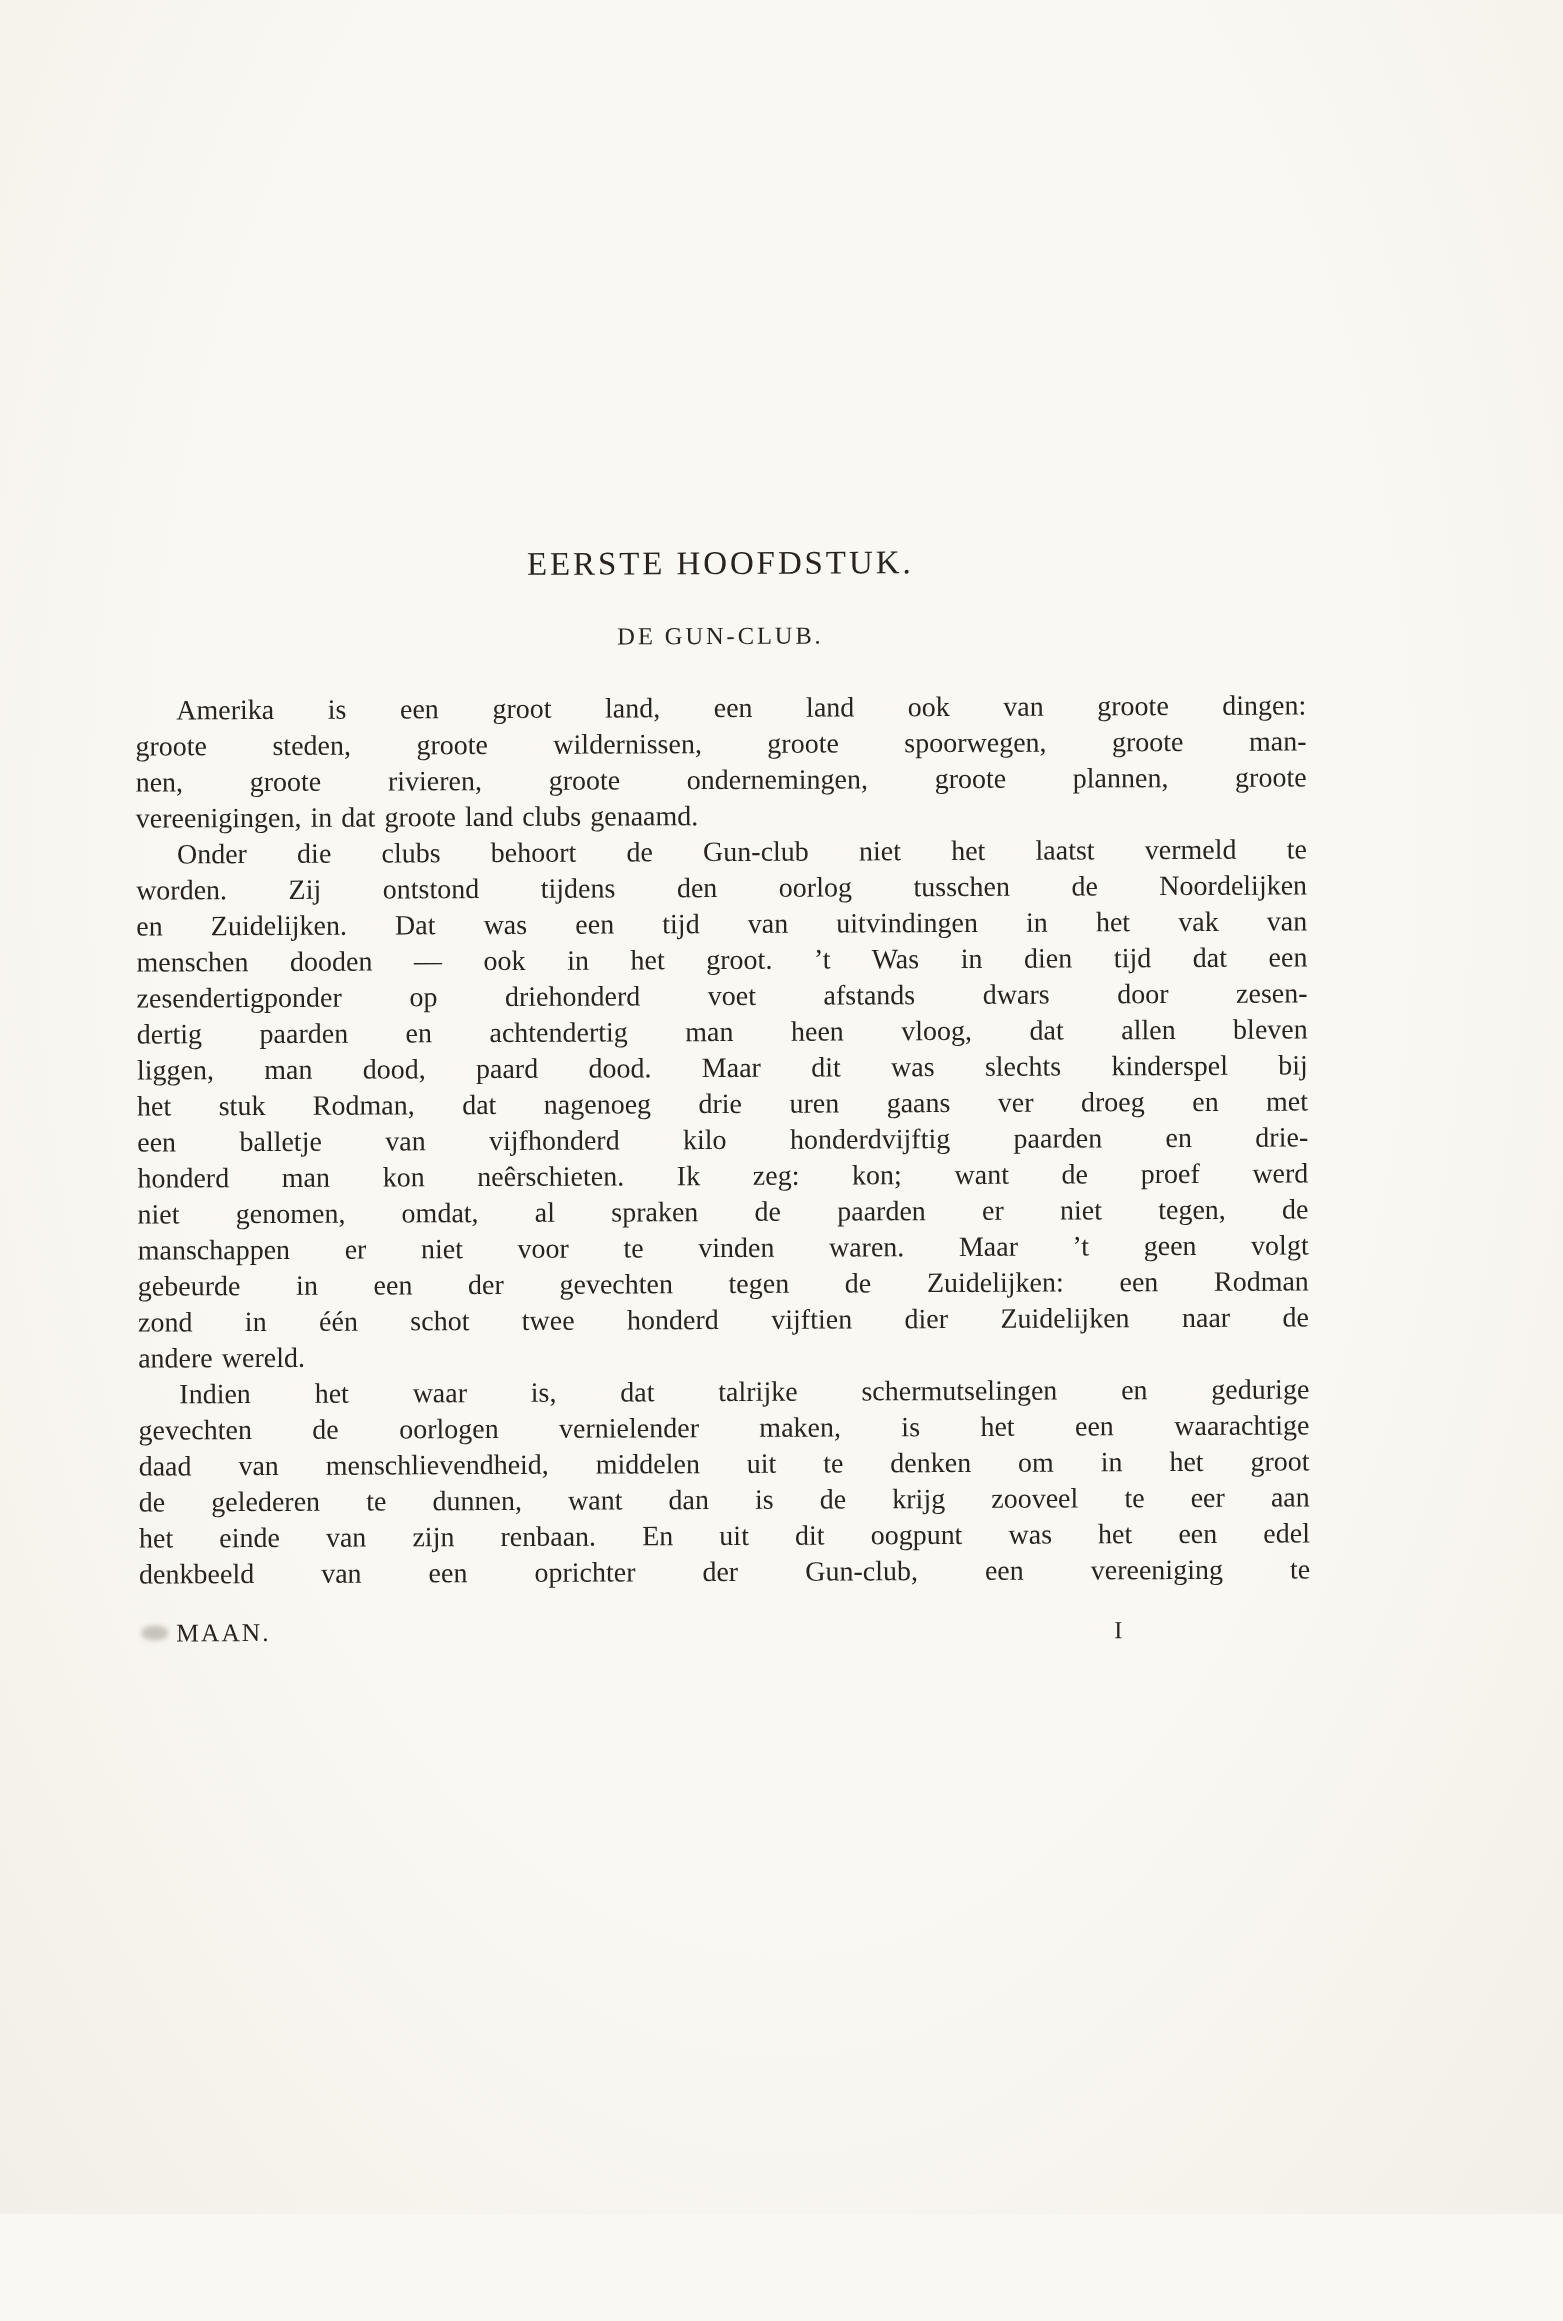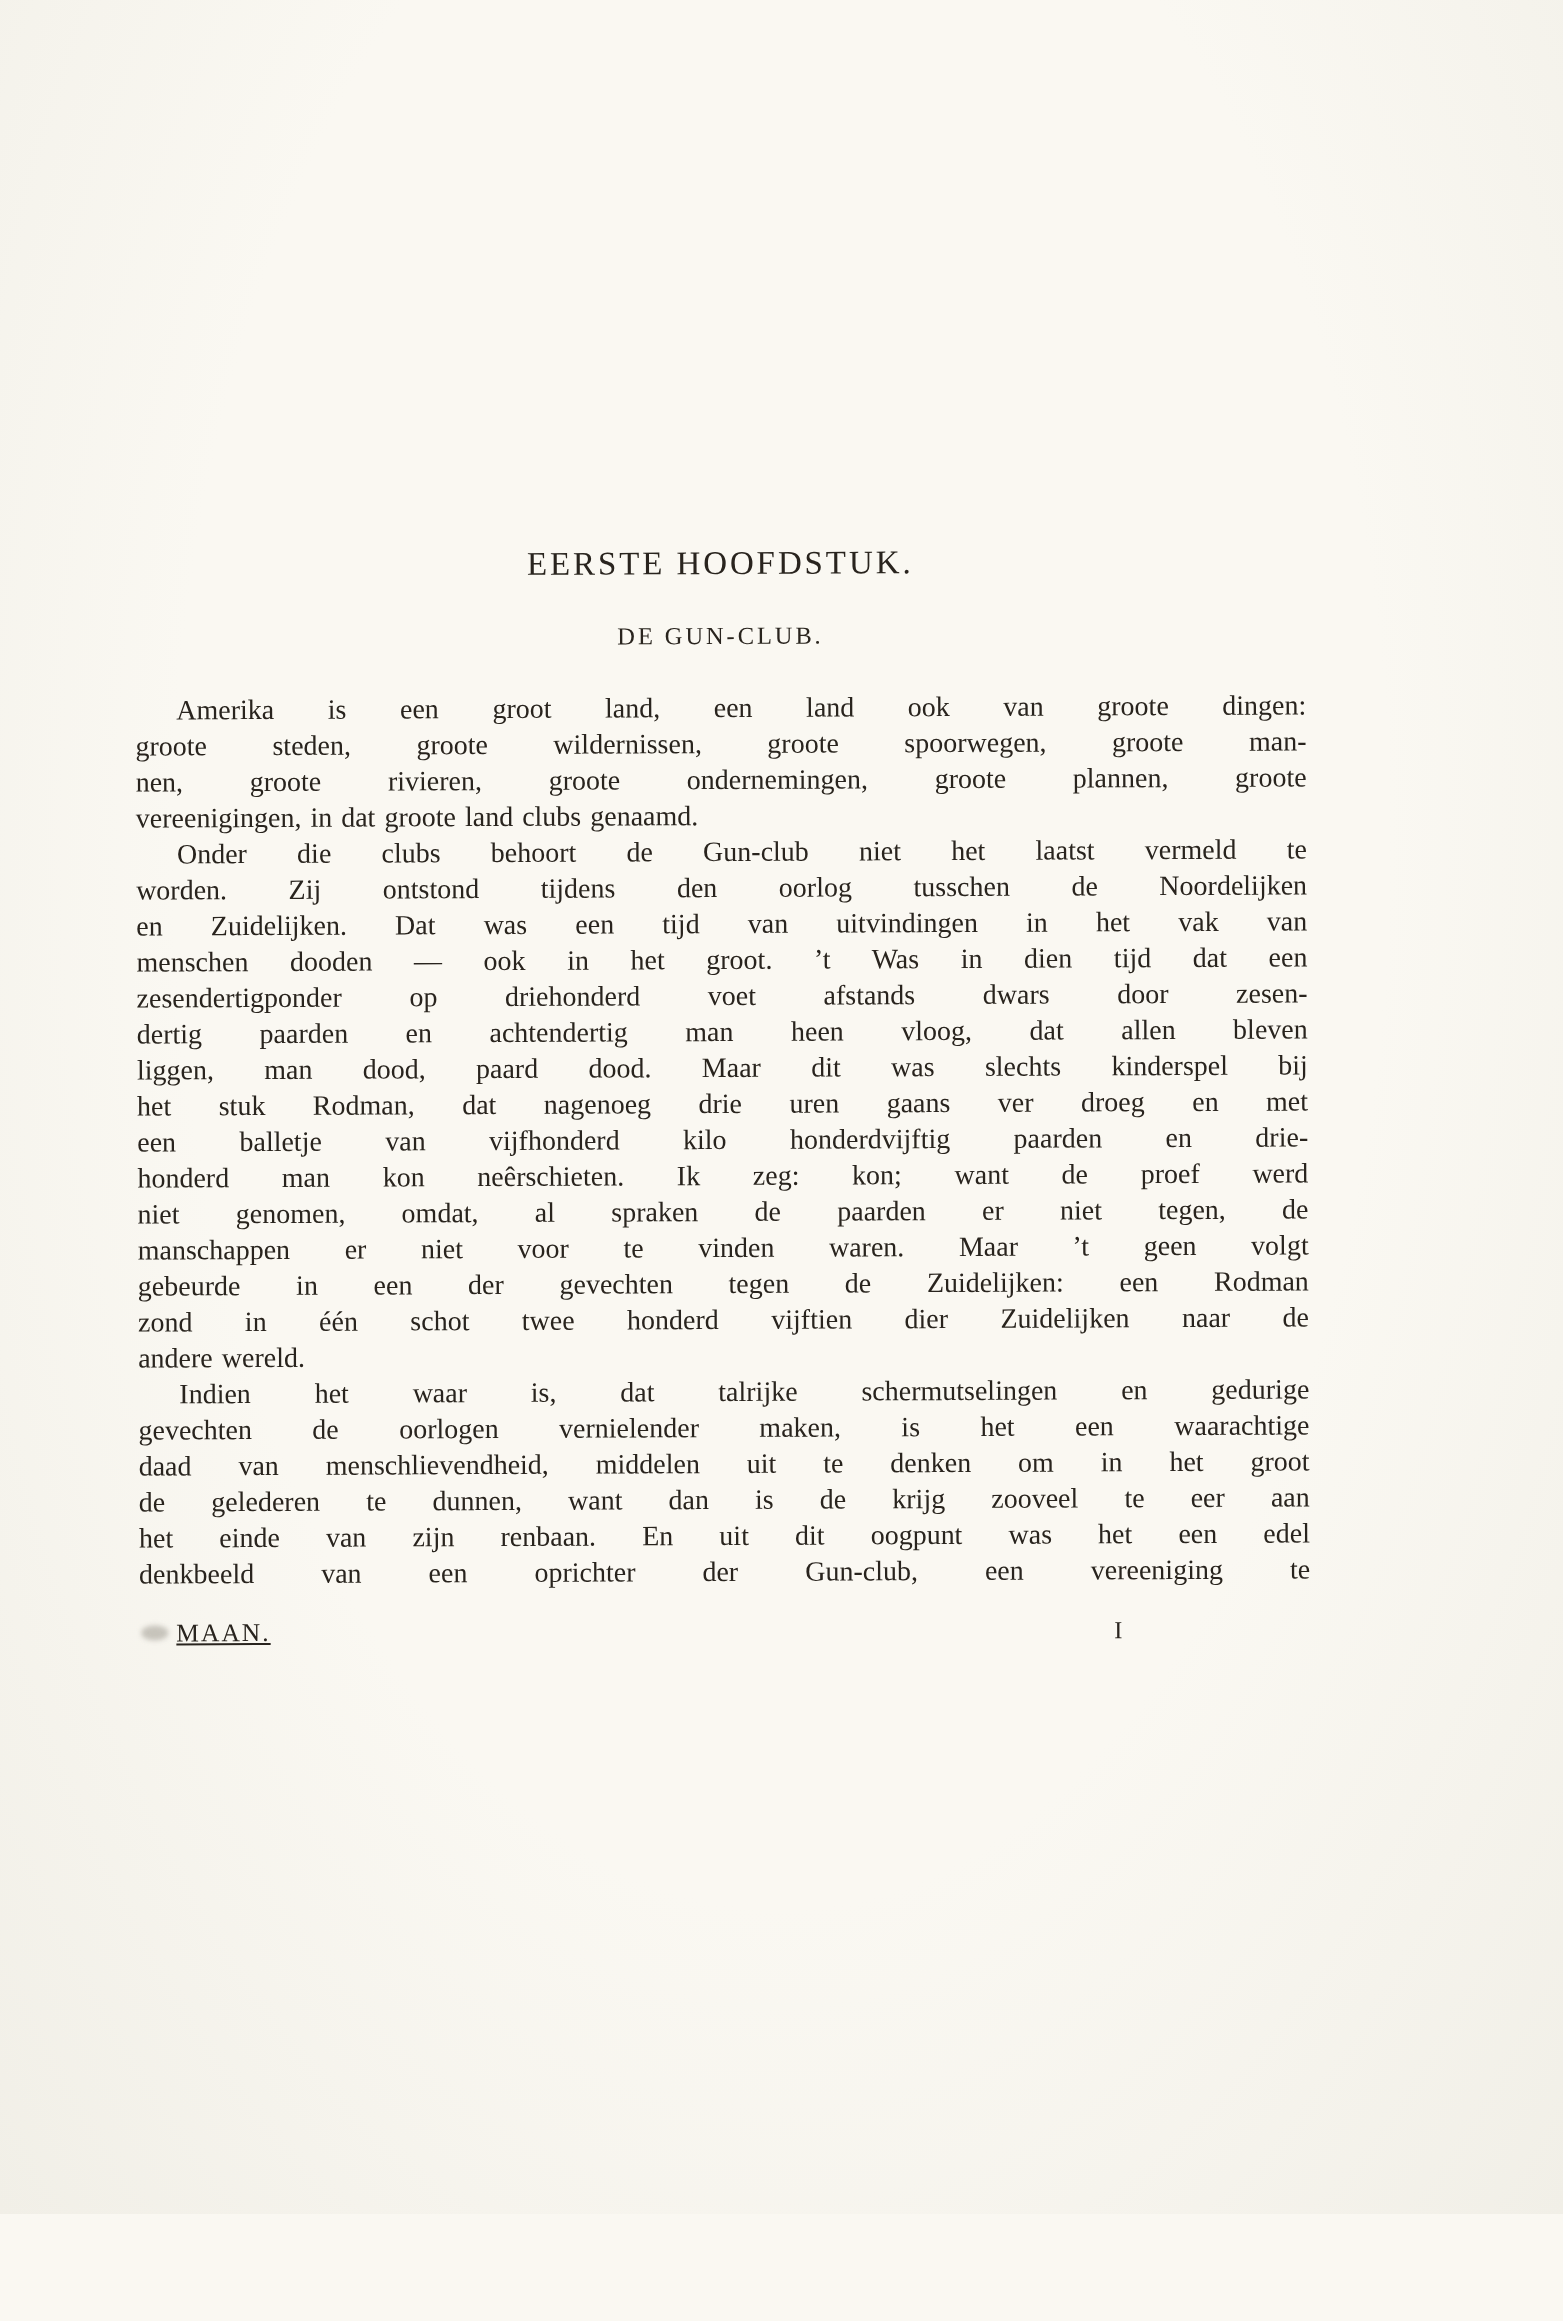--- a/index.html
+++ b/index.html
@@ -39,21 +39,21 @@
     text-align-last:justify;
     word-spacing:2px;
   }
   .line.first{text-indent:41px;}
   .line.end{text-align-last:left;}
   .page-footer{
     position:relative;margin-top:25.5px;height:39px;
     font-size:25.5px;
   }
   .signature-mark{
-    position:relative;margin-left:37px;letter-spacing:2px;text-decoration:underline;
+    position:relative;margin-left:37px;letter-spacing:2px;
   }
   .ink-smudge{
     position:absolute;left:-35px;top:7.8px;width:27.4px;height:14.7px;
     background:rgba(122,116,104,0.38);border-radius:50%;
     filter:blur(2.9px);
   }
   .page-number{
     position:absolute;left:975px;top:2px;font-size:24.5px;letter-spacing:1px;
   }
 </style>

